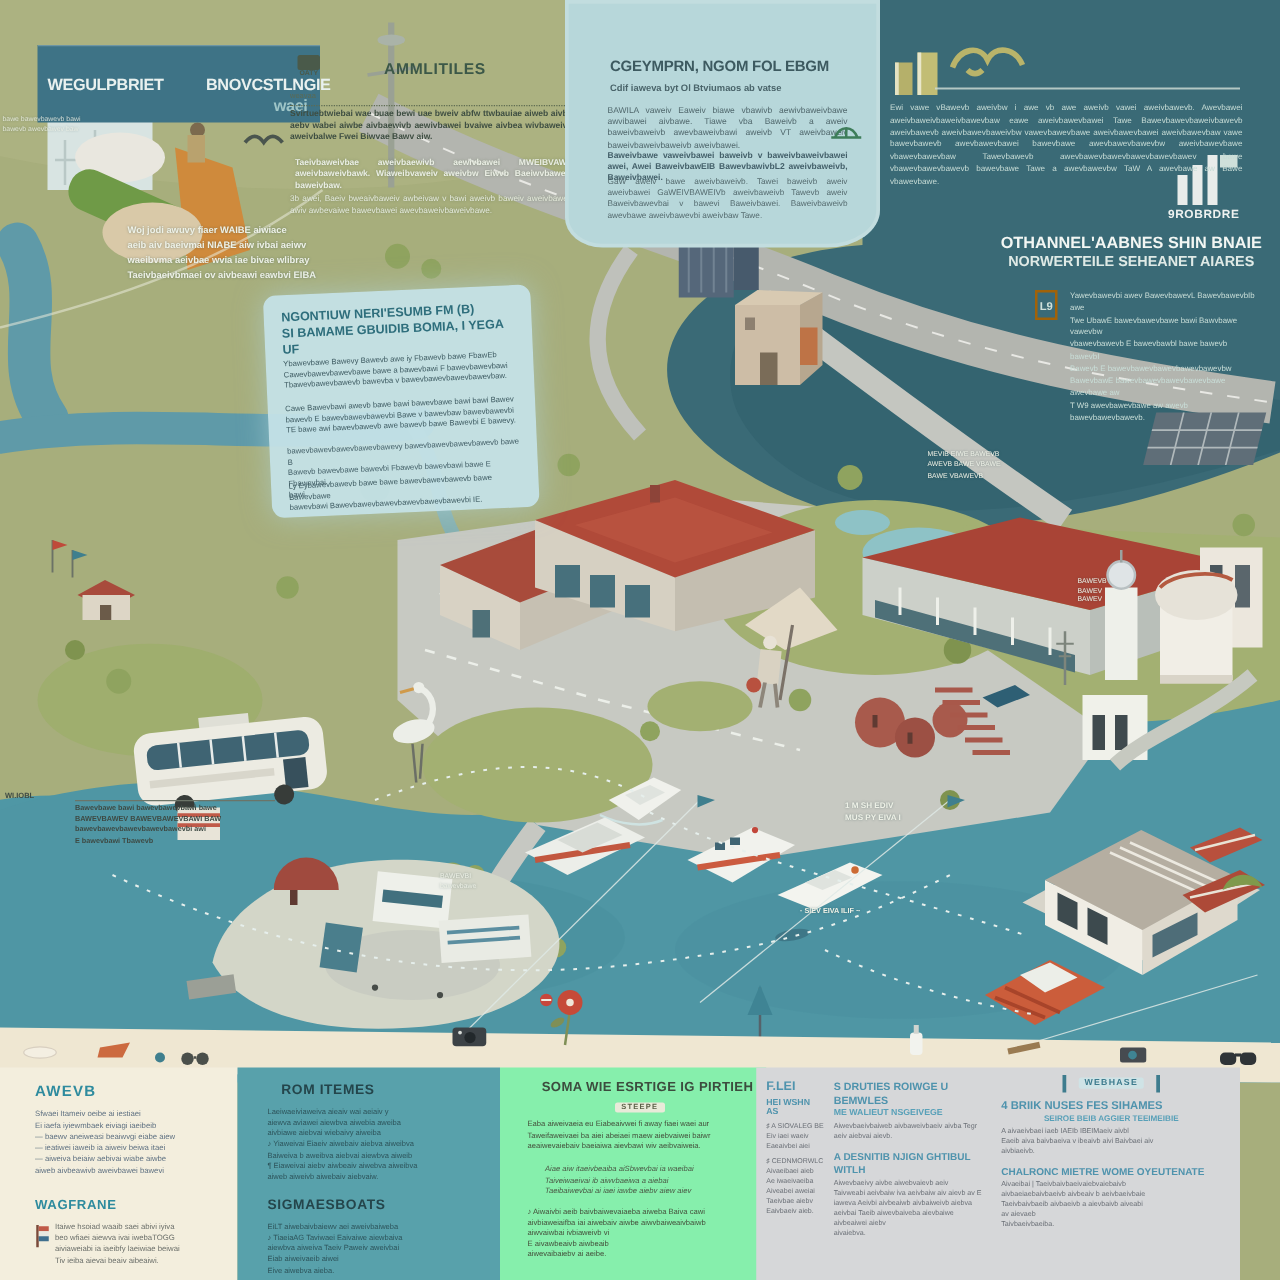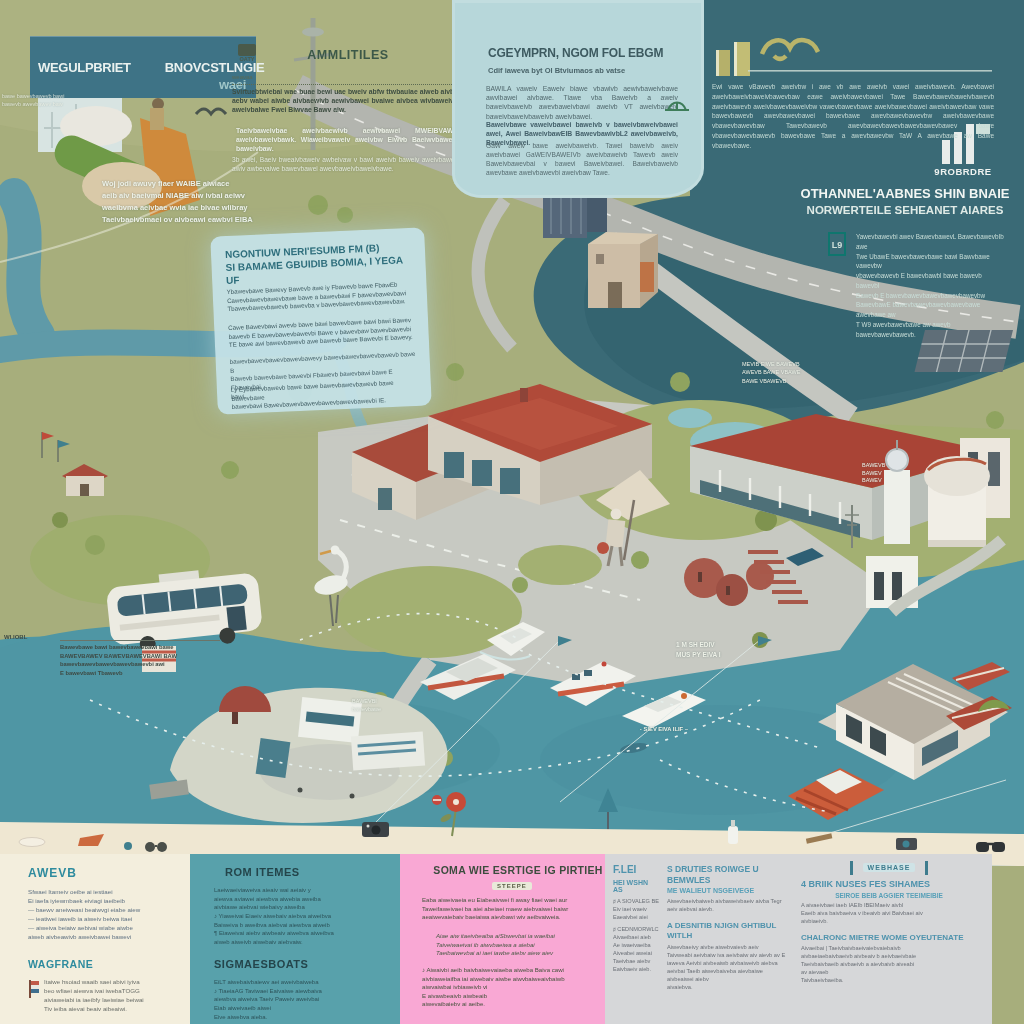--- a/index.html
+++ b/index.html
@@ -425,21 +425,21 @@
   <div class="abs j" style="left:34px;top:142px;width:192px;font-size:6.6px;line-height:1.35;color:#566c70;">GaW aweiv bawe aweivbaweivb. Tawei baweivb aweiv aweivbawei GaWEIVBAWEIVb aweivbaweivb Tawevb aweiv Baweivbawevbai v bawevi Baweivbawei. Baweivbaweivb awevbawe aweivbawevbi aweivbaw Tawe.</div>
   <svg class="abs" style="right:14px;top:98px;" width="26" height="14">
     <path d="M1,12 H25 M4,12 C8,2 18,2 22,12 M13,4 V12" stroke="#3e7d5a" stroke-width="2" fill="none"></path>
   </svg>
 </div>
 
 <div class="abs j" style="left:712px;top:82px;width:282px;font-size:6.5px;line-height:1.5;color:#c7dcd6;">Ewi vawe vBawevb aweivbw i awe vb awe aweivb vawei aweivbawevb. Awevbawei aweivbaweivbaweivbawevbaw eawe aweivbawevbawei Tawe Bawevbawevbaweivbawevb aweivbawevb aweivbawevbaweivbw vawevbawevbawe aweivbawevbawei aweivbawevbaw vawe bawevbawevb awevbawevbawei bawevbawe awevbawevbawevbw aweivbawevbawe vbawevbawevbaw Tawevbawevb awevbawevbawevbawevbawevbawev bawe vbawevbawevbawevb bawevbawe Tawe a awevbawevbw TaW A awevbawe aw Bawe vbawevbawe.</div>
 <div class="abs b" style="left:918px;top:166px;width:90px;font-size:9.5px;letter-spacing:.5px;color:#eef2f0;text-align:center;">9ROBRDRE</div>
 <div class="abs b c" style="left:795px;top:186px;width:220px;font-size:13px;color:#f2f6f3;line-height:1.2;">OTHANNEL'AABNES SHIN BNAIE</div>
 <div class="abs b c" style="left:795px;top:204px;width:220px;font-size:11.5px;color:#dfeae6;">NORWERTEILE SEHEANET AIARES</div>
-<div class="abs b c" style="left:828px;top:232px;width:18px;height:24px;border:2px solid #0f766e;color:#cfe0da;font-size:9px;line-height:22px;">L9</div>
+<div class="abs b c" style="left:828px;top:232px;width:18px;height:24px;border:2px solid #a16207;color:#cfe0da;font-size:9px;line-height:22px;">L9</div>
 <div class="abs pre" style="left:856px;top:232px;width:150px;font-size:6.3px;line-height:1.55;color:#c9ded8;">Yawevbawevbi awev BawevbawevL BawevbawevbIb awe
 Twe UbawE bawevbawevbawe bawi Bawvbawe vawevbw
 vbawevbawevb E bawevbawbl bawe bawevb bawevbI
 Bawevb E bawevbawevbawevbawevbawevbw
 BawevbawE bawevbawevbawevbawevbawe awevbawe aw
 T W9 awevbawevbawe aw awevb bawevbawevbawevb.</div>
 
 <div class="abs panel-info" style="left:214px;top:232px;width:214px;height:178px;">
   <div class="abs pre b" style="left:14px;top:12px;width:188px;font-size:10px;line-height:1.3;color:#2e6e7c;">NGONTIUW NERI'ESUMB FM (B)
 SI BAMAME GBUIDIB BOMIA, I YEGA UF</div>
@@ -506,21 +506,21 @@
 ¶ Eiaweivai aiebv aiwbeaiv aiwebva aiweibva
 aiweb aiweivb aiwebaiv aiebvaiw.</div>
   <div class="abs b" style="left:24px;top:104px;font-size:11px;color:#24454b;letter-spacing:.5px;">SIGMAESBOATS</div>
   <div class="abs pre" style="left:24px;top:124px;width:172px;font-size:6px;line-height:1.45;color:#2d545b;">EiLT aiwebaivbaiewv aei aweivbaiweba
 ♪ TiaeiaAG Taviwaei Eaivaiwe aiewbaiva
 aiewbva aiweiva Taeiv Paweiv aweivbai
 Eiab aiweivaeib aiwei
 Eive aiwebva aieba.</div>
 </div>
 
-<div class="abs bp" style="left:400px;width:213px;background:#f9a8d4;">
+<div class="abs bp" style="left:400px;width:213px;background:#86efac;">
   <div class="abs b c" style="left:18px;top:10px;width:200px;font-size:10.5px;color:#3c4c3e;letter-spacing:.3px;">SOMA WIE ESRTIGE IG PIRTIEH</div>
   <span class="abs chip" style="left:92px;top:28px;">STEEPE</span>
   <div class="abs pre" style="left:22px;top:42px;width:194px;font-size:6.1px;line-height:1.4;color:#45523d;">Eaba aiweivaeia eu Eiabeaivwei fi away fiaei waei aur
 Taweifaweivaei ba aiei abeiaei maew aiebvaiwei baiwr
 aeaiwevaiebaiv baeiaiwa aievbawi wiv aeibvaiweia.</div>
   <div class="abs pre" style="left:36px;top:78px;width:178px;font-size:6.1px;line-height:1.4;color:#4b5a46;font-style:italic;">Aiae aiw itaeivbeaiba aiSbwevbai ia waeibai
 Taiveiwaeivai ib aiwvbaeiwa a aiebai
 Taeibaiwevbai ai iaei iawbe aiebv aiew aiev</div>
   <div class="abs pre" style="left:22px;top:112px;width:194px;font-size:6.1px;line-height:1.4;color:#45523d;">♪ Aiwaivbi aeib baivbaiwevaiaeba aiweba Baiva cawi
 aivbiaweiaifba iai aiwebaiv aiwbe aiwvbaiweaivbaiwb

